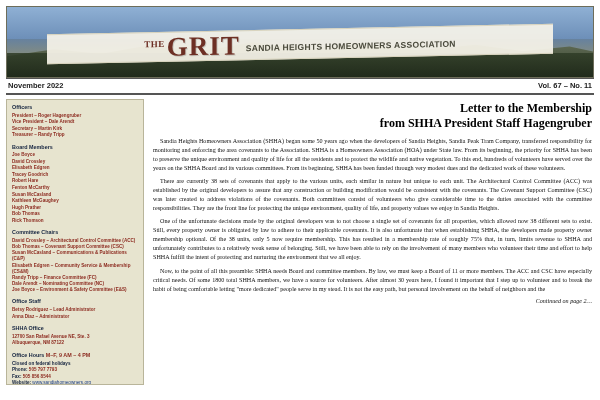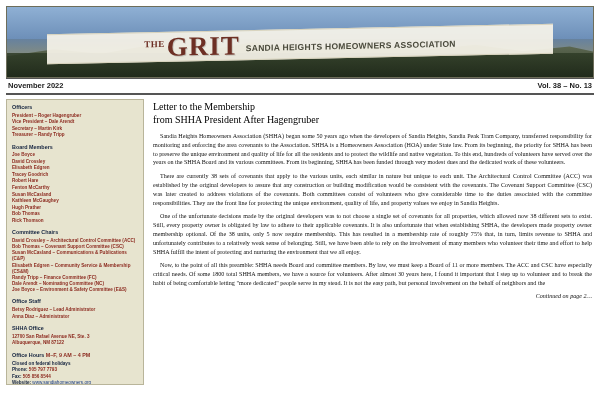--- a/index.html
+++ b/index.html
@@ -118,23 +118,23 @@
 
   
   .article {
     flex: 1 1 auto;
     padding: 0 2px 0 9px;
     font-family: "Liberation Serif", serif;
     color: #111;
     overflow: hidden;
   }
   .art-title {
-    text-align: left;
-    font-weight: normal;
-    font-size: 10px;
+    text-align: right;
+    font-weight: bold;
+    font-size: 12px;
     line-height: 1.28;
     margin: 2px 0 5px 0;
     color: #000;
   }
   .art-p {
     font-size: 6.1px;
     line-height: 1.47;
     text-align: justify;
     margin: 0 0 4.5px 0;
     text-indent: 7px;
@@ -159,21 +159,21 @@
     <div class="mast-ribbon"></div>
     <div class="mast-textwrap">
       <span class="mast-the">THE</span>
       <span class="mast-grit">GRIT</span>
       <span class="mast-sub">SANDIA HEIGHTS HOMEOWNERS ASSOCIATION</span>
     </div>
   </div>
 
   <div class="datebar">
     <span>November 2022</span>
-    <span>Vol. 38 – No. 13</span>
+    <span>Vol. 67 – No. 11</span>
   </div>
 
   <div class="body">
 
     <div class="sidebar">
 
       <div class="sb-head sb-blue">Officers</div>
       <div class="sb-line sb-red">President – Roger Hagengruber</div>
       <div class="sb-line sb-red">Vice President – Dale Arendt</div>
       <div class="sb-line sb-red">Secretary – Martin Kirk</div>
@@ -225,21 +225,21 @@
       <div class="sb-line">
         <span class="sb-blue">Website:</span>
         <span class="sb-link">www.sandiahomeowners.org</span>
       </div>
 
     </div>
 
     <div class="article">
       <div class="art-title">
         <div>Letter to the Membership</div>
-        <div>from SHHA President After Hagengruber</div>
+        <div>from SHHA President Staff Hagengruber</div>
       </div>
       <p class="art-p">Sandia Heights Homeowners Association (SHHA) began some 50 years ago when the developers of Sandia Heights, Sandia Peak Tram Company, transferred responsibility for monitoring and enforcing the area covenants to the Association. SHHA is a Homeowners Association (HOA) under State law. From its beginning, the priority for SHHA has been to preserve the unique environment and quality of life for all the residents and to protect the wildlife and native vegetation. To this end, hundreds of volunteers have served over the years on the SHHA Board and its various committees. From its beginning, SHHA has been funded through very modest dues and the dedicated work of these volunteers.</p>
       <p class="art-p">There are currently 38 sets of covenants that apply to the various units, each similar in nature but unique to each unit. The Architectural Control Committee (ACC) was established by the original developers to assure that any construction or building modification would be consistent with the covenants. The Covenant Support Committee (CSC) was later created to address violations of the covenants. Both committees consist of volunteers who give considerable time to the duties associated with the committee responsibilities. They are the front line for protecting the unique environment, quality of life, and property values we enjoy in Sandia Heights.</p>
       <p class="art-p">One of the unfortunate decisions made by the original developers was to not choose a single set of covenants for all properties, which allowed now 38 different sets to exist. Still, every property owner is obligated by law to adhere to their applicable covenants. It is also unfortunate that when establishing SHHA, the developers made property owner membership optional. Of the 38 units, only 5 now require membership. This has resulted in a membership rate of roughly 75% that, in turn, limits revenue to SHHA and unfortunately contributes to a relatively weak sense of belonging. Still, we have been able to rely on the involvement of many members who volunteer their time and effort to help SHHA fulfill the intent of protecting and nurturing the environment that we all enjoy.</p>
       <p class="art-p">Now, to the point of all this preamble: SHHA needs Board and committee members. By law, we must keep a Board of 11 or more members. The ACC and CSC have especially critical needs. Of some 1800 total SHHA members, we have a source for volunteers. After almost 30 years here, I found it important that I step up to volunteer and to break the habit of being comfortable letting "more dedicated" people serve in my stead. It is not the easy path, but personal involvement on the behalf of neighbors and the</p>
       <div class="art-cont">Continued on page 2…</div>
     </div>
 
   </div>
 </div>

